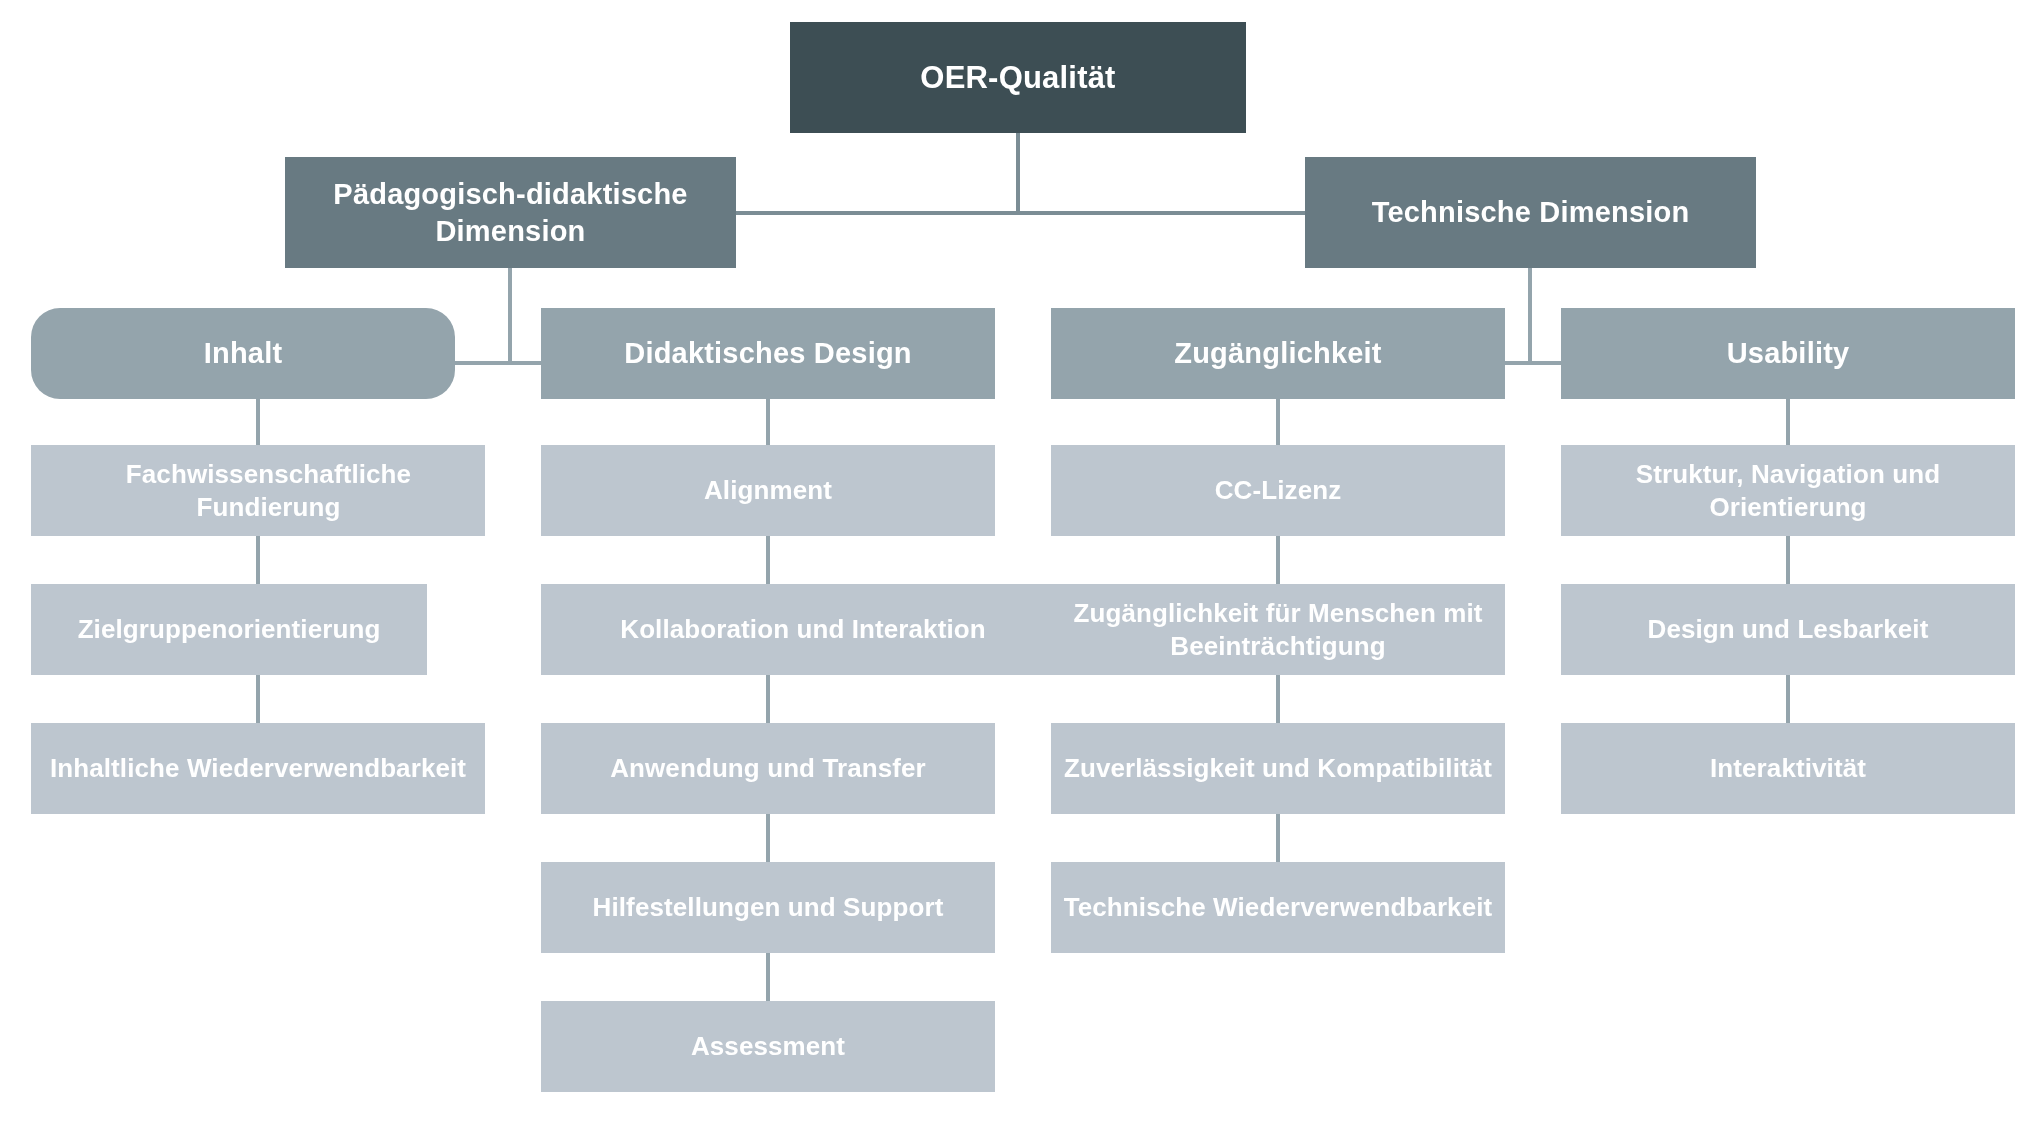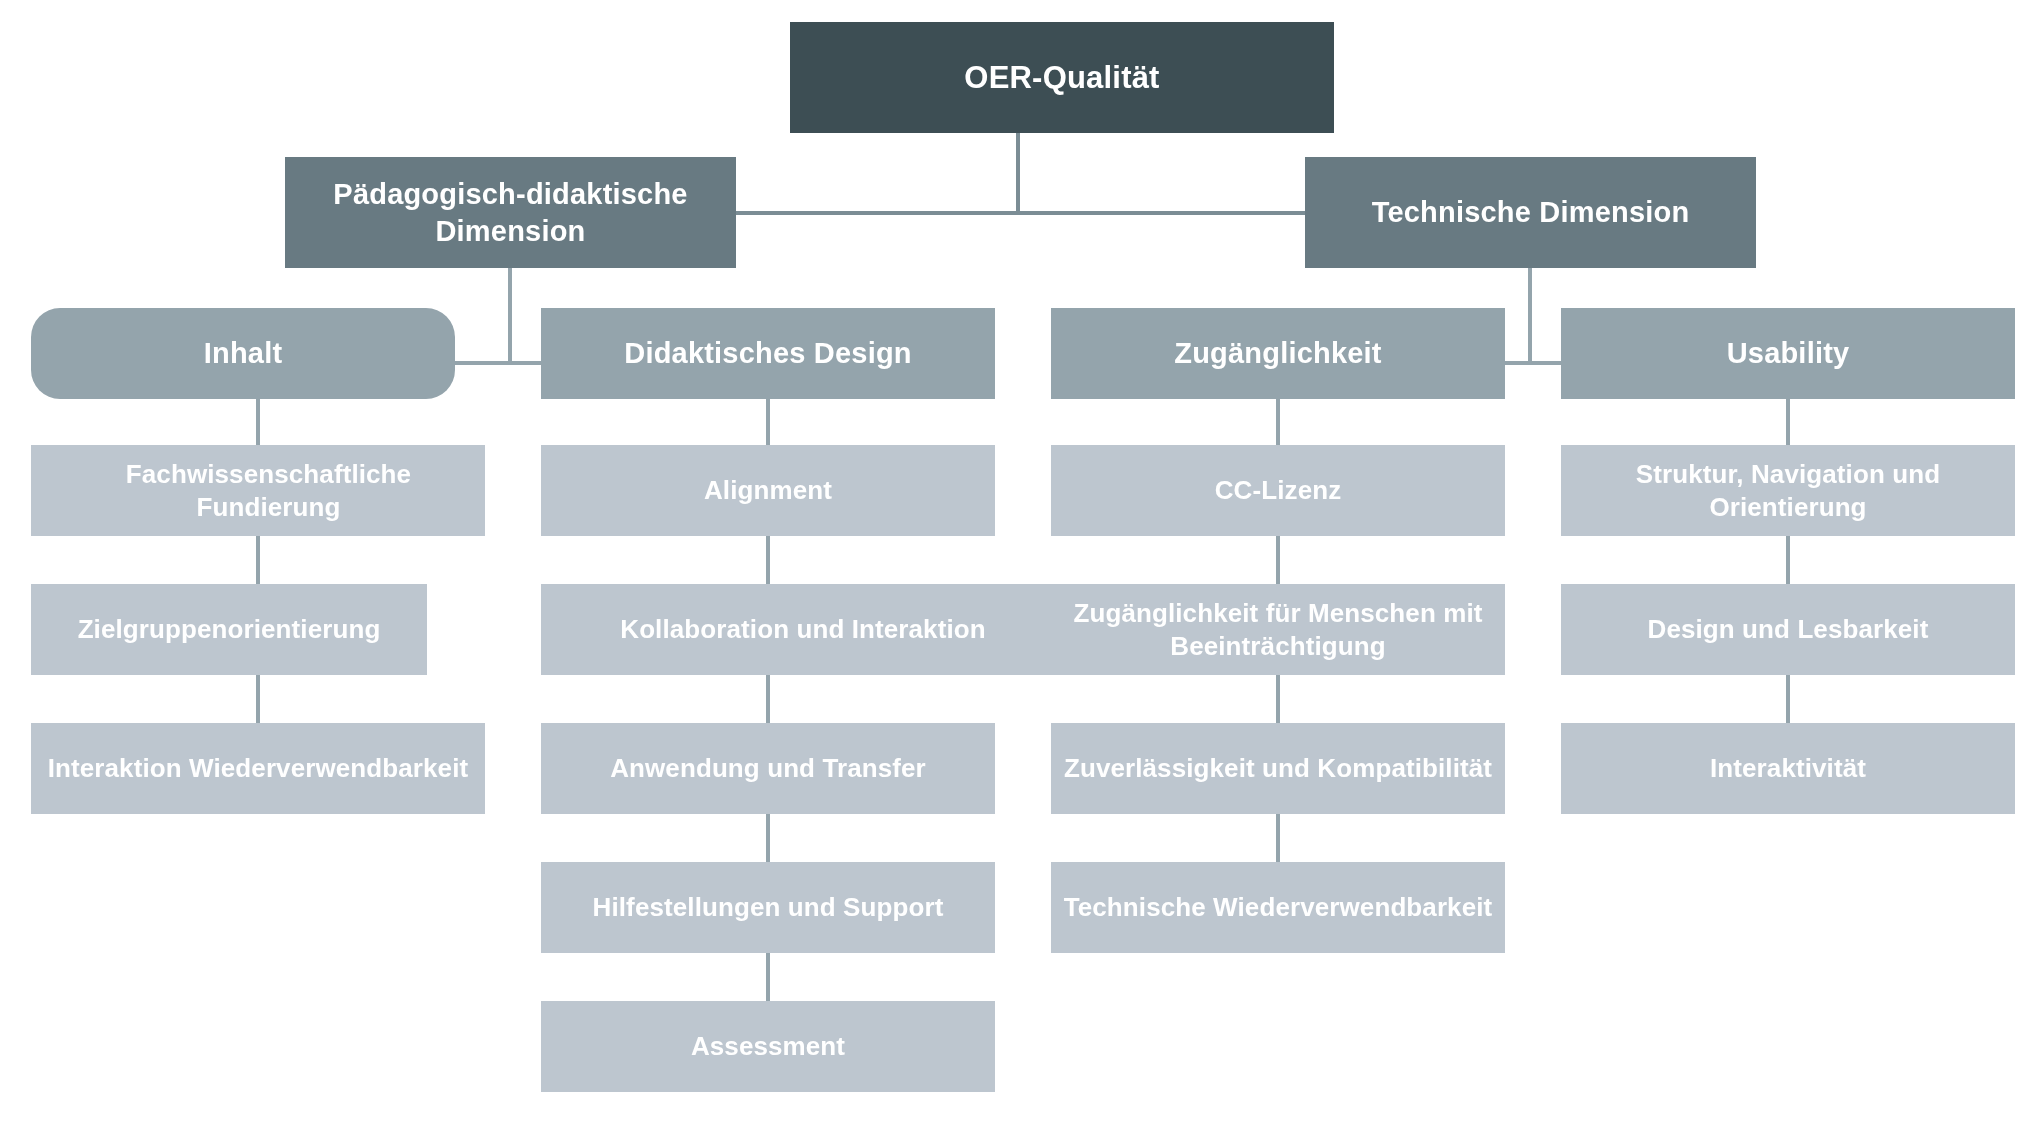--- a/index.html
+++ b/index.html
@@ -75,33 +75,33 @@
   <div class="conn" style="left:1420px; top:361px; width:220px; height:4px;"></div>
 
   <div class="conn" style="left:256px; top:399px; width:4px; height:385px;"></div>
 
   <div class="conn" style="left:766px; top:399px; width:4px; height:645px;"></div>
 
   <div class="conn" style="left:1276px; top:399px; width:4px; height:515px;"></div>
 
   <div class="conn" style="left:1786px; top:399px; width:4px; height:385px;"></div>
 
-  <div class="node node-root" style="left:790px; top:22px; width:544px; height:111px;">OER-Qualität</div>
+  <div class="node node-root" style="left:790px; top:22px; width:456px; height:111px;">OER-Qualität</div>
 
   <div class="node node-dim" style="left:285px; top:157px; width:451px; height:111px;">Pädagogisch-didaktische Dimension</div>
   <div class="node node-dim" style="left:1305px; top:157px; width:451px; height:111px;">Technische Dimension</div>
 
   <div class="node node-cat" style="left:31px; top:308px; width:424px; height:91px;border-radius:29px;">Inhalt</div>
   <div class="node node-cat" style="left:541px; top:308px; width:454px; height:91px;">Didaktisches Design</div>
   <div class="node node-cat" style="left:1051px; top:308px; width:454px; height:91px;">Zugänglichkeit</div>
   <div class="node node-cat" style="left:1561px; top:308px; width:454px; height:91px;">Usability</div>
 
   <div class="node node-leaf" style="left:31px; top:445px; width:454px; height:91px;padding-left:31px;">Fachwissenschaftliche Fundierung</div>
   <div class="node node-leaf" style="left:31px; top:584px; width:396px; height:91px;">Zielgruppenorientierung</div>
-  <div class="node node-leaf" style="left:31px; top:723px; width:454px; height:91px;">Interaktion Wiederverwendbarkeit</div>
+  <div class="node node-leaf" style="left:31px; top:723px; width:454px; height:91px;">Inhaltliche Wiederverwendbarkeit</div>
 
   <div class="node node-leaf" style="left:541px; top:445px; width:454px; height:91px;">Alignment</div>
   <div class="node node-leaf" style="left:541px; top:584px; width:524px; height:91px;">Kollaboration und Interaktion</div>
   <div class="node node-leaf" style="left:541px; top:723px; width:454px; height:91px;">Anwendung und Transfer</div>
   <div class="node node-leaf" style="left:541px; top:862px; width:454px; height:91px;">Hilfestellungen und Support</div>
   <div class="node node-leaf" style="left:541px; top:1001px; width:454px; height:91px;">Assessment</div>
 
   <div class="node node-leaf" style="left:1051px; top:445px; width:454px; height:91px;">CC-Lizenz</div>
   <div class="node node-leaf" style="left:1051px; top:584px; width:454px; height:91px;">Zugänglichkeit für Menschen mit Beeinträchtigung</div>
   <div class="node node-leaf" style="left:1051px; top:723px; width:454px; height:91px;">Zuverlässigkeit und Kompatibilität</div>

